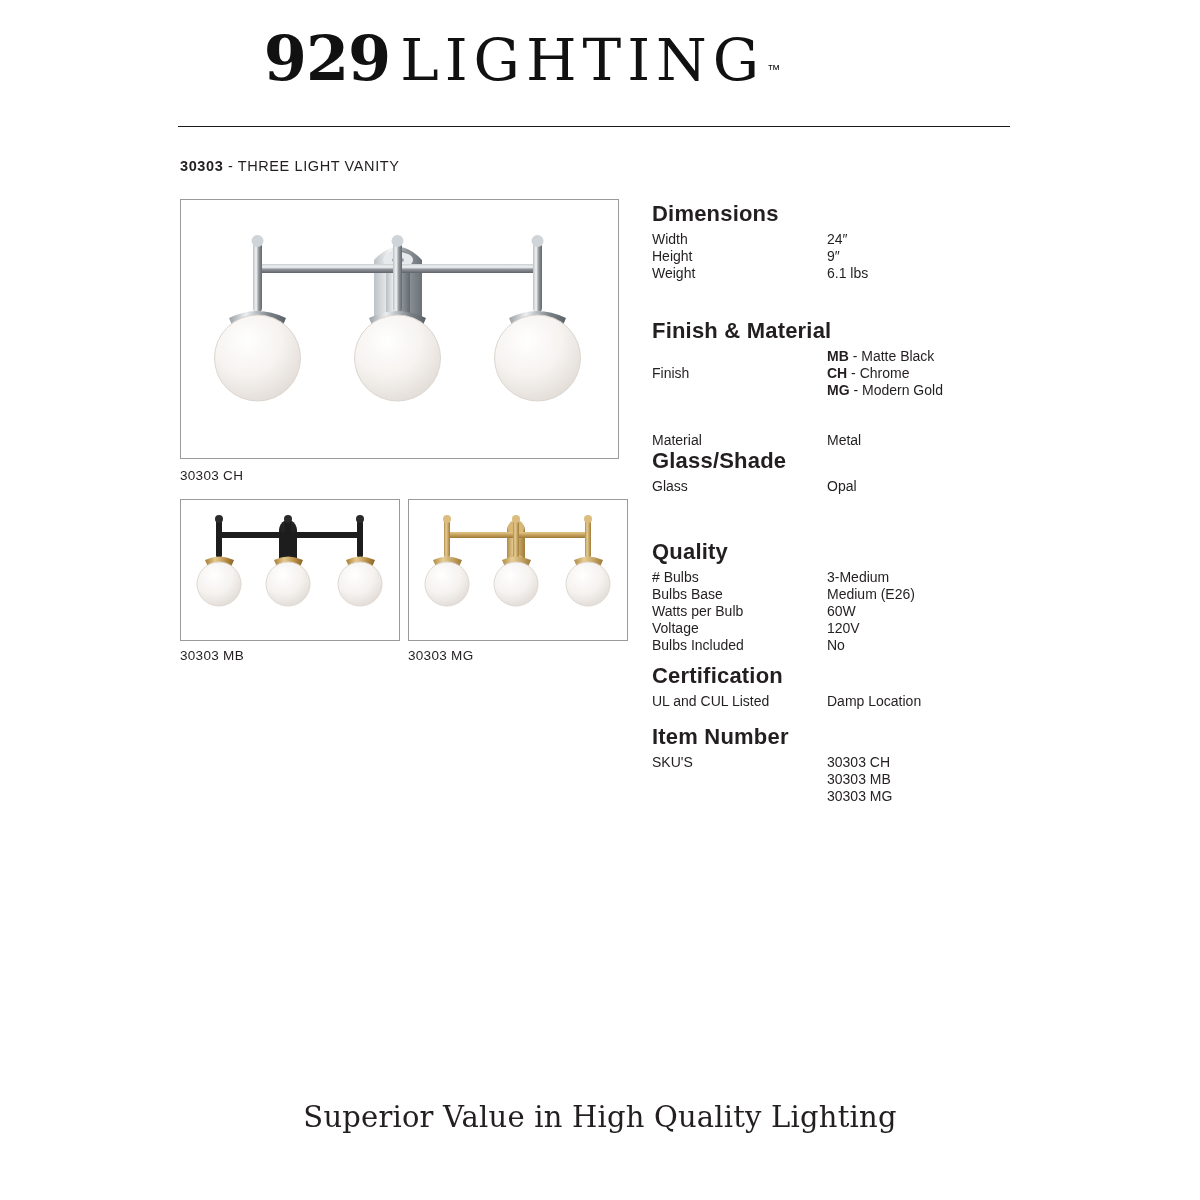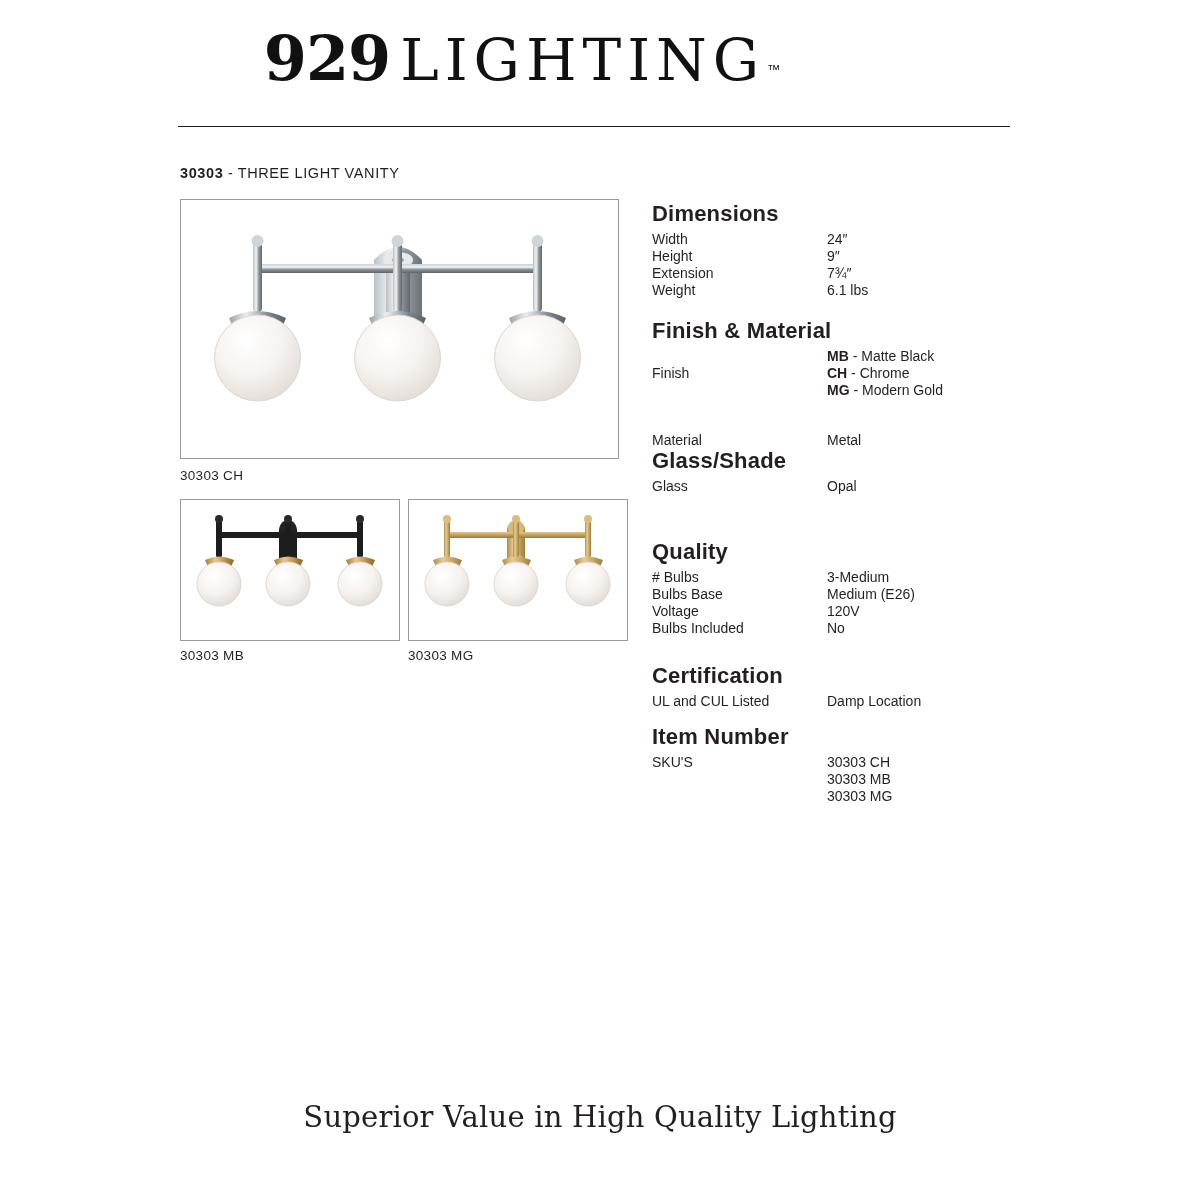--- a/index.html
+++ b/index.html
@@ -61,21 +61,21 @@
     left: 178px;
     top: 126px;
     width: 832px;
     height: 1px;
     background: #1a1a1a;
   }
 
   .title-line {
     position: absolute;
     left: 180px;
-    top: 165px;
+    top: 158px;
     font-size: 14.5px;
     letter-spacing: 0.6px;
     color: #231f20;
     text-align: center;
   }
   .title-line .sku {
     font-weight: 700;
   }
 
   
@@ -313,24 +313,20 @@
     <div class="spec-head">Dimensions</div>
     <div class="spec-row">
       <span class="spec-label">Width</span>
       <span class="spec-value">24″</span>
     </div>
     <div class="spec-row">
       <span class="spec-label">Height</span>
       <span class="spec-value">9″</span>
     </div>
     <div class="spec-row">
-      <span class="spec-label">Extension</span>
-      <span class="spec-value">7¾″</span>
-    </div>
-    <div class="spec-row">
       <span class="spec-label">Weight</span>
       <span class="spec-value">6.1 lbs</span>
     </div>
   </div>
 
   <div class="spec-section" style="top:318px;">
     <div class="spec-head">Finish &amp; Material</div>
     <div class="spec-row">
       <span class="spec-value">
         <b>MB</b><span> - Matte Black</span>
@@ -366,20 +362,24 @@
     <div class="spec-head">Quality</div>
     <div class="spec-row">
       <span class="spec-label"># Bulbs</span>
       <span class="spec-value">3-Medium</span>
     </div>
     <div class="spec-row">
       <span class="spec-label">Bulbs Base</span>
       <span class="spec-value">Medium (E26)</span>
     </div>
     <div class="spec-row">
+      <span class="spec-label">Watts per Bulb</span>
+      <span class="spec-value">60W</span>
+    </div>
+    <div class="spec-row">
       <span class="spec-label">Voltage</span>
       <span class="spec-value">120V</span>
     </div>
     <div class="spec-row">
       <span class="spec-label">Bulbs Included</span>
       <span class="spec-value">No</span>
     </div>
   </div>
 
   <div class="spec-section" style="top:663px;">

